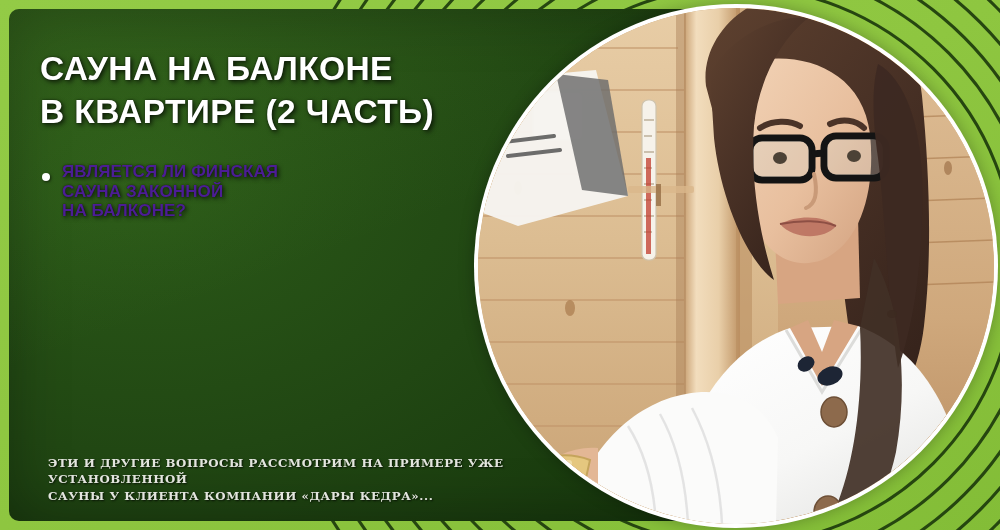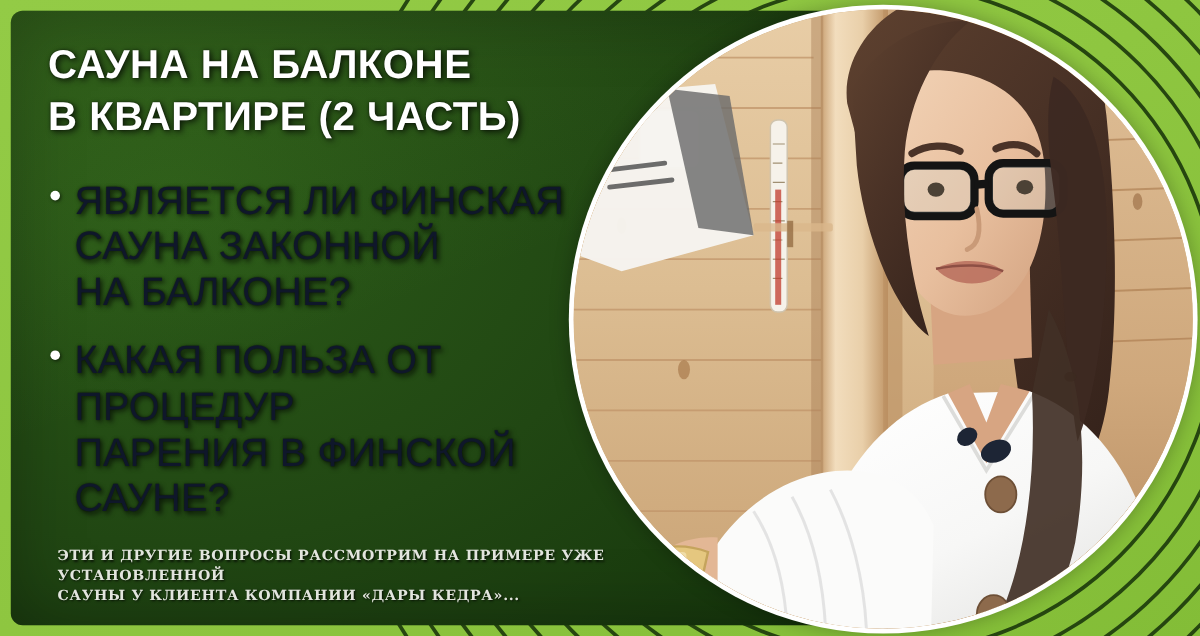--- a/index.html
+++ b/index.html
@@ -61,44 +61,44 @@
     box-shadow: 0 0 0 4px #ffffff, 0 0 16px 4px rgba(0,0,0,.28);
     background: #cda878;
   }
   .photo-inner { position: absolute; inset: 0; }
   .photo-svg { position: absolute; top: 0; left: 0; width: 516px; height: 516px; }
 
   
   .content {
     position: absolute;
     left: 40px;
-    top: 34px;
+    top: 48px;
     width: 470px;
     z-index: 6;
   }
 
   .title {
     color: #ffffff;
     font-size: 33.5px;
     font-weight: bold;
     line-height: 1.27;
     letter-spacing: .4px;
     text-shadow: 2px 2px 5px rgba(0,0,0,.75), 0 0 2px rgba(0,0,0,.6);
     white-space: pre-line;
   }
 
   .bullets { margin-top: 29px; }
 
   .bullet {
     position: relative;
     padding-left: 22px;
     margin-bottom: 19px;
-    color: #0f172a;
-    font-size: 33px;
-    font-weight: normal;
+    color: #4c1d95;
+    font-size: 17px;
+    font-weight: bold;
     line-height: 1.155;
     letter-spacing: .1px;
     text-shadow: 2px 2px 4px rgba(0,0,0,.72), 0 0 2px rgba(0,0,0,.55);
     white-space: pre-line;
   }
   .bullet::before {
     content: "";
     position: absolute;
     left: 2px;
     top: 11px;
@@ -337,21 +337,19 @@
   </div>
 
   <div class="content">
     <h1 class="title">САУНА НА БАЛКОНЕ
 В КВАРТИРЕ (2 ЧАСТЬ)</h1>
 
     <div class="bullets">
       <div class="bullet">ЯВЛЯЕТСЯ ЛИ ФИНСКАЯ
 САУНА ЗАКОННОЙ
 НА БАЛКОНЕ?</div>
-      <div class="bullet">КАКАЯ ПОЛЬЗА ОТ ПРОЦЕДУР
-ПАРЕНИЯ В ФИНСКОЙ САУНЕ?</div>
     </div>
   </div>
 
   <div class="footnote">ЭТИ И ДРУГИЕ ВОПРОСЫ РАССМОТРИМ НА ПРИМЕРЕ УЖЕ УСТАНОВЛЕННОЙ
 САУНЫ У КЛИЕНТА КОМПАНИИ «ДАРЫ КЕДРА»...</div>
 
 </div>
 
 </body></html>

